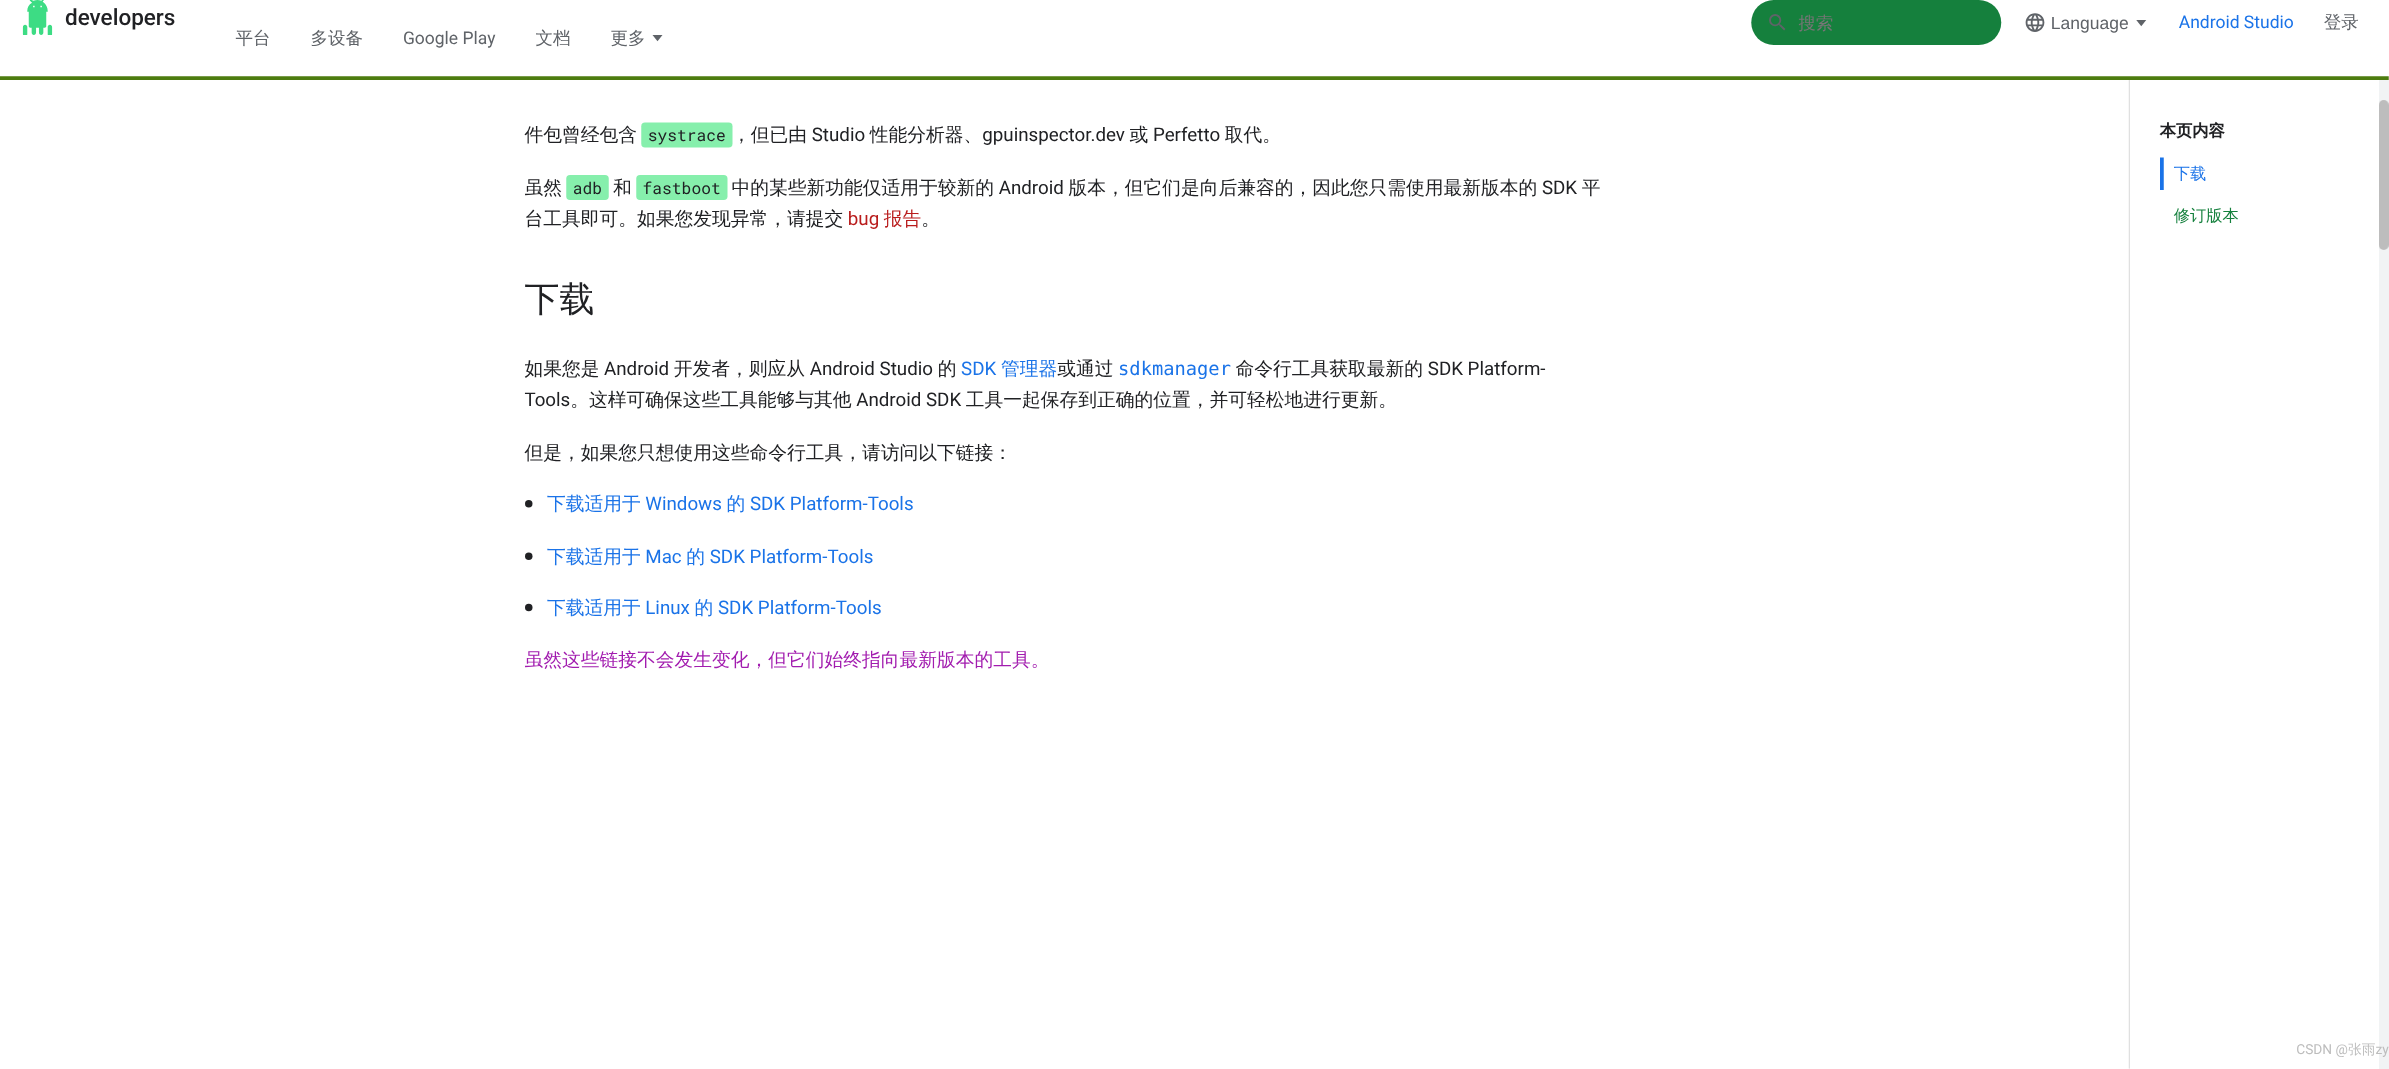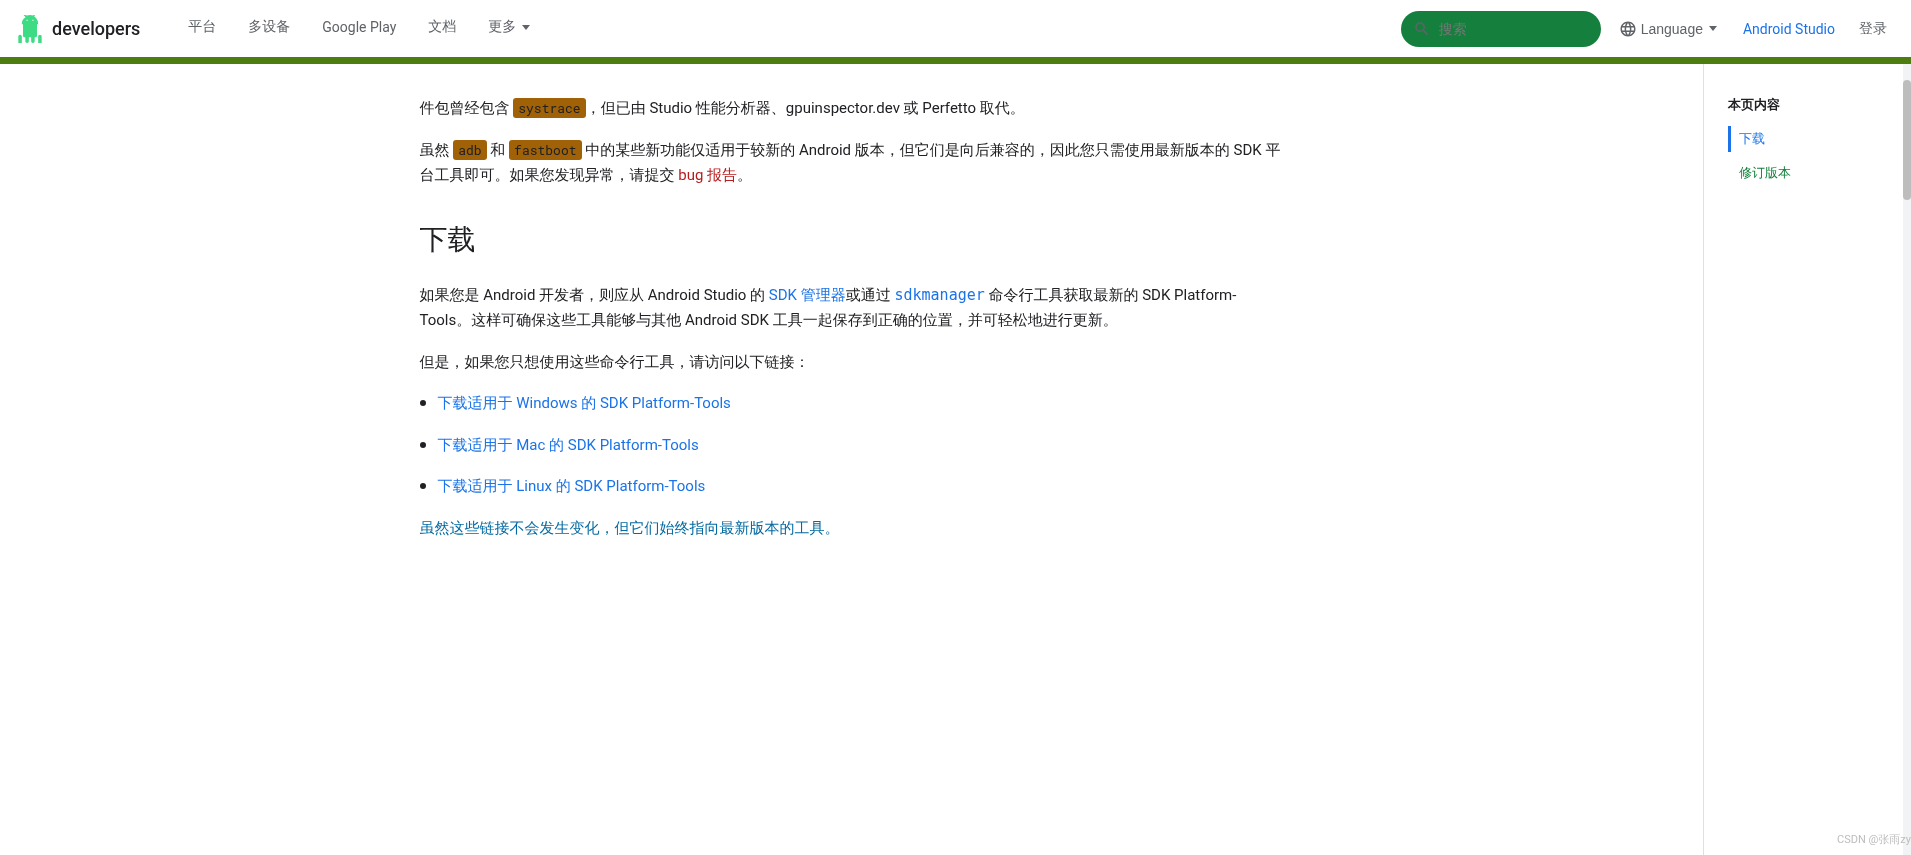--- a/index.html
+++ b/index.html
@@ -1,22 +1,22 @@
 <!DOCTYPE html>
 <html><head>
   <meta charset="utf-8">
   <style>
     * { box-sizing: border-box; margin: 0; padding: 0; }
     body { font-family: 'Google Sans', Roboto, Arial, sans-serif; background: #fff; color: #202124; font-size: 14px; }
 
     
     .navbar {
       position: fixed; top: 0; left: 0; right: 0; height: 64px;
-      background: #fff; border-bottom: 7px solid #4d7c0f;
-      display: flex; align-items: center; padding: 0 16px; z-index: 100;
+      background: #fff; border-bottom: 3px solid #4d7c0f;
+      display: flex; align-items: flex-start; padding: 0 16px; z-index: 100;
     }
     .navbar-logo {
       display: flex; align-items: center; gap: 8px; margin-right: 32px; text-decoration: none;
     }
     .logo-text {
       font-size: 18px; font-weight: 500; color: #202124;
     }
     .android-icon {
       width: 28px; height: 28px;
     }
@@ -60,21 +60,21 @@
 
     
     .main-content {
       flex: 1; max-width: 960px; margin: 0 auto; padding: 32px 48px 64px 48px;
     }
 
     .intro-text {
       font-size: 15px; line-height: 1.7; color: #202124; margin-bottom: 16px;
     }
     .intro-text code {
-      font-family: 'Roboto Mono', monospace; background: #a16207;
+      font-family: 'Roboto Mono', monospace; background: #86efac;
       padding: 1px 5px; border-radius: 3px; font-size: 13px; margin-top: 16px;
     }
     .intro-link { color: #b91c1c; text-decoration: none; }
 
     .section-divider { margin: 32px 0; }
 
     .section-title {
       font-size: 28px; font-weight: 400; color: #202124; margin-bottom: 24px;
     }
 
@@ -89,21 +89,21 @@
       display: flex; align-items: flex-start; gap: 12px;
       font-size: 15px; line-height: 1.7; margin-bottom: 16px;
     }
     .bullet-dot {
       width: 6px; height: 6px; border-radius: 50%; background: #202124;
       margin-top: 9px; flex-shrink: 0;
     }
     .link-blue { color: #1a73e8; text-decoration: none; }
 
     .footer-note {
-      font-size: 15px; line-height: 1.7; color: #0369a1; margin-top: 8px;
+      font-size: 15px; line-height: 1.7; color: #a21caf; margin-top: 8px;
     }
 
     
     .toc-sidebar {
       width: 208px; flex-shrink: 0; padding: 32px 24px;
       position: sticky; top: 52px; height: calc(100vh - 64px); overflow-y: auto;
       border-left: 1px solid #e0e0e0;
     }
     .toc-title {
       font-size: 13px; font-weight: 700; color: #202124; margin-bottom: 12px;

